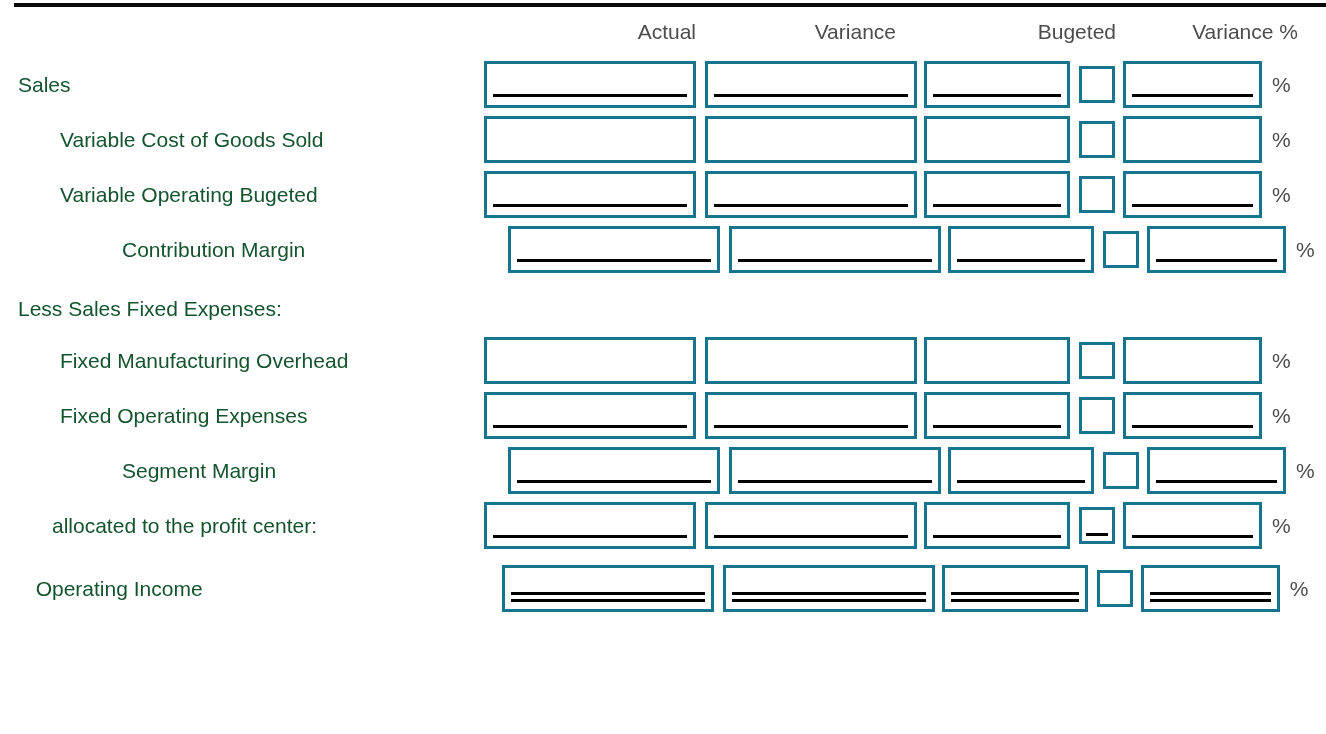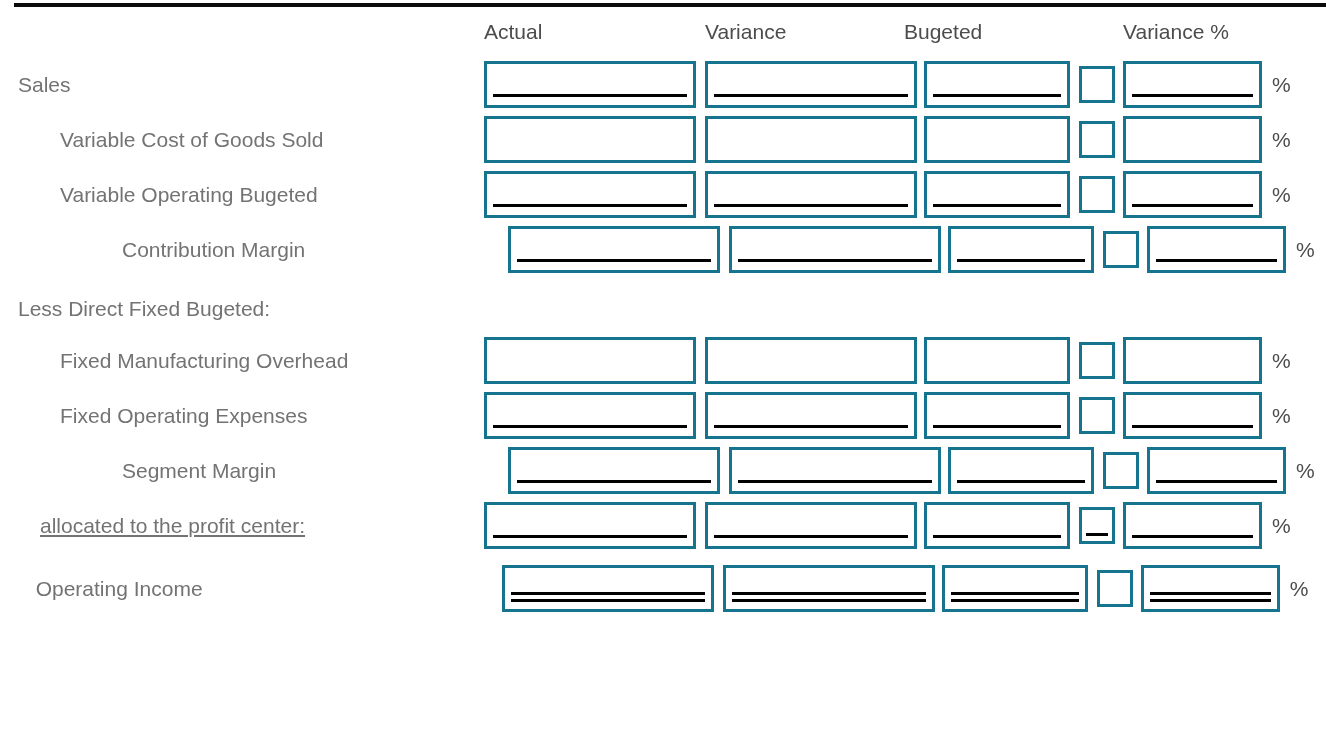--- a/index.html
+++ b/index.html
@@ -24,49 +24,49 @@
     display: flex;
     align-items: center;
   }
   .header-row {
     margin-top: 10px;
     height: 30px;
     font-size: 21px;
     color: #4c4c4c;
   }
   .label-spacer { width: 484px; flex: 0 0 auto; }
-  .hc { text-align: left; flex: 0 0 auto; }
+  .hc { text-align: right; flex: 0 0 auto; }
   .hc1 { width: 212px; margin-right: 9px; }
   .hc2 { width: 212px; margin-right: 7px; }
   .hc3 { width: 191px; margin-right: 8px; }
   .hc4 { width: 175px; }
 
   .field-row {
     height: 47px;
     margin-bottom: 8px;
   }
   .field-row.first { margin-top: 14px; }
   .field-row.last-gap { margin-top: 16px; justify-content: center; }
   .label-row {
     height: 56px;
     font-size: 21px;
   }
   .rlabel {
     width: 484px;
     flex: 0 0 auto;
     font-size: 21px;
-    color: #737373;
+    color: #14532d;
     box-sizing: border-box;
     padding-left: 18px;
     white-space: nowrap;
     overflow: hidden;
   }
   .ind1 { padding-left: 60px; }
   .ind2 { padding-left: 98px; margin-left: 24px; }
-  .indh { padding-left: 40px; text-decoration: underline; }
+  .indh { padding-left: 52px; }
 
   .box {
     position: relative;
     box-sizing: border-box;
     height: 47px;
     border: 3px solid #17748f;
     background: #ffffff;
     flex: 0 0 auto;
   }
   .b-actual   { width: 212px; margin-right: 9px; }
@@ -159,21 +159,21 @@
     <div class="rlabel ind2">Contribution Margin</div>
     <div class="box b-actual ul-single"></div>
     <div class="box b-budgeted ul-single"></div>
     <div class="box b-variance ul-single"></div>
     <div class="box b-flag"></div>
     <div class="box b-varpct ul-single"></div>
     <span class="pct">%</span>
   </div>
 
   <div class="row label-row">
-    <div class="rlabel">Less Direct Fixed Bugeted:</div>
+    <div class="rlabel">Less Sales Fixed Expenses:</div>
   </div>
 
   <div class="row field-row">
     <div class="rlabel ind1">Fixed Manufacturing Overhead</div>
     <div class="box b-actual"></div>
     <div class="box b-budgeted"></div>
     <div class="box b-variance"></div>
     <div class="box b-flag"></div>
     <div class="box b-varpct"></div>
     <span class="pct">%</span>

